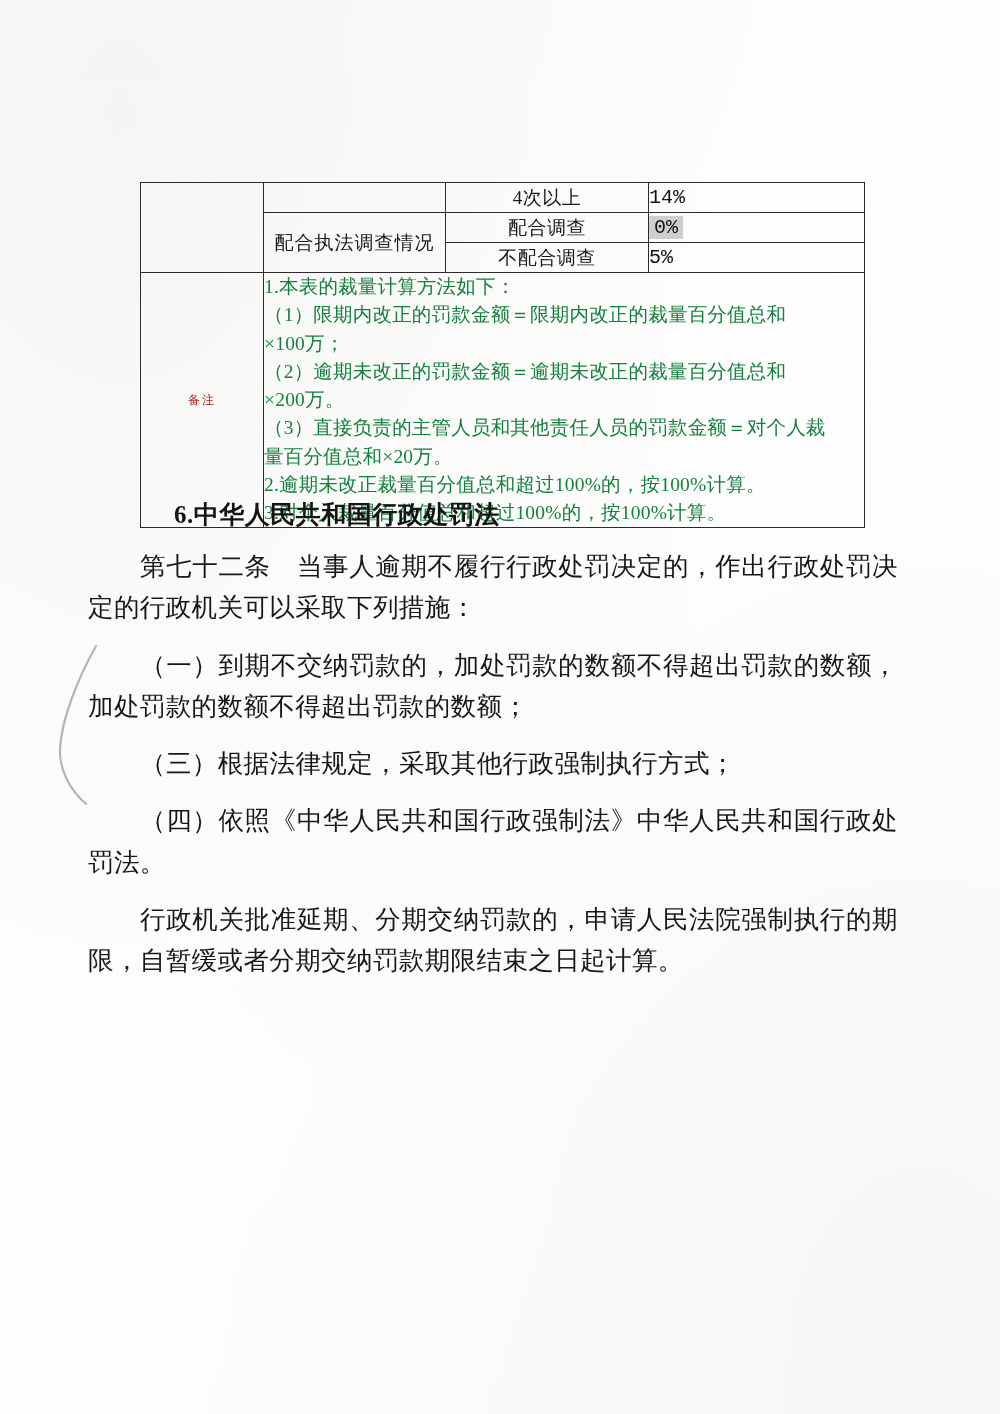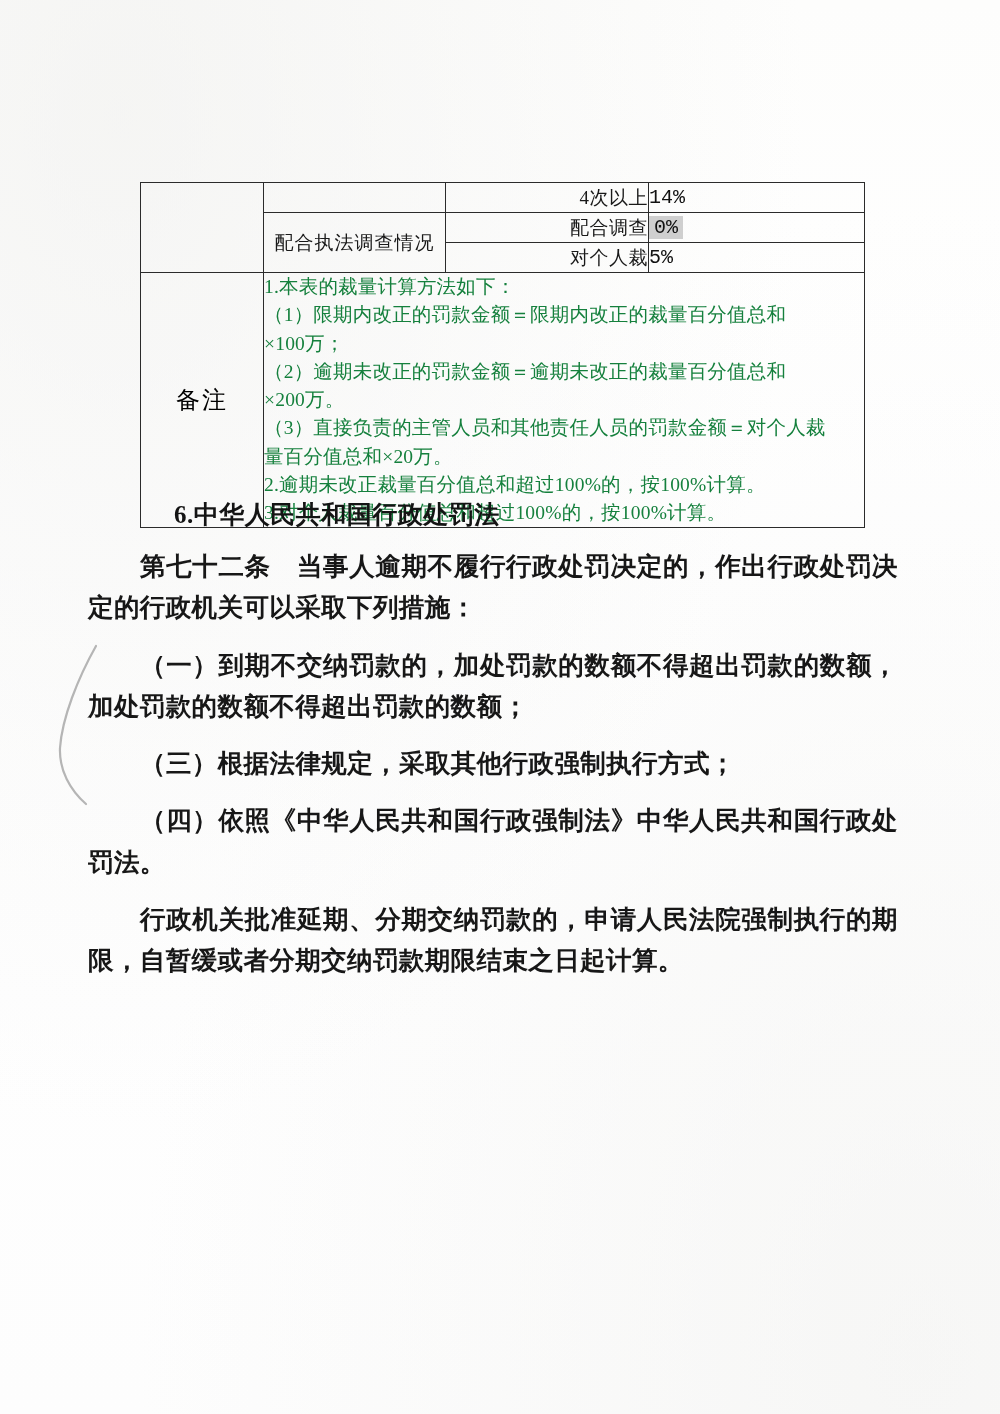--- a/index.html
+++ b/index.html
@@ -43,21 +43,21 @@
     padding: 0;
     vertical-align: middle;
     background: transparent;
   }
   .col-blank  { width: 122px; }
   .col-factor { width: 181px; }
   .col-level  { width: 202px; }
   .col-value  { width: 215px; }
 
   .cell-center {
-    text-align: right;
+    text-align: center;
     font-size: 19px;
     line-height: 1.25;
     letter-spacing: 0.5px;
     height: 29px;
     color: #191919;
   }
   .cell-value {
     text-align: left;
     font-size: 20px;
     font-family: Liberation Mono, monospace;
@@ -70,23 +70,23 @@
   }
   .factor-label {
     text-align: center;
     font-size: 19px;
     letter-spacing: 1px;
     color: #191919;
     margin-top: 7px;
   }
   .notes-label {
     text-align: center;
-    font-size: 24px;
+    font-size: 12px;
     letter-spacing: 2px;
-    color: #000000;
+    color: #b91c1c;
   }
   .notes-body {
     padding: 4px 0 6px 8px;
     font-size: 19.5px;
     line-height: 1.45;
     letter-spacing: 0.2px;
     color: #15803d;
     white-space: nowrap;
   }
   .notes-body div { margin: 0; }
@@ -108,21 +108,20 @@
     line-height: 1.2;
   }
   p.para {
     margin: 16px 0 4px 0;
     font-size: 25.5px;
     line-height: 1.62;
     letter-spacing: 0.4px;
     text-indent: 52px;
     color: #171717;
     text-align: justify;
-    font-weight: bold;
   }
   p.para.tight { margin-bottom: 2px; }
 
   
   #margin-mark {
     position: absolute;
     left: 48px;
     top: 640px;
     width: 70px;
     height: 170px;
@@ -143,21 +142,21 @@
         <td class="col-factor"></td>
         <td class="col-level cell-center">4次以上</td>
         <td class="col-value cell-value">14%</td>
       </tr>
       <tr>
         <td class="col-factor factor-label" rowspan="2">配合执法调查情况</td>
         <td class="col-level cell-center">配合调查</td>
         <td class="col-value cell-value"><span class="hl">0%</span></td>
       </tr>
       <tr>
-        <td class="col-level cell-center">对个人裁</td>
+        <td class="col-level cell-center">不配合调查</td>
         <td class="col-value cell-value">5%</td>
       </tr>
       <tr>
         <td class="notes-label">备注</td>
         <td class="notes-body" colspan="3">
           <div>1.本表的裁量计算方法如下：</div>
           <div>（1）限期内改正的罚款金额＝限期内改正的裁量百分值总和</div>
           <div>×100万；</div>
           <div>（2）逾期未改正的罚款金额＝逾期未改正的裁量百分值总和</div>
           <div>×200万。</div>

